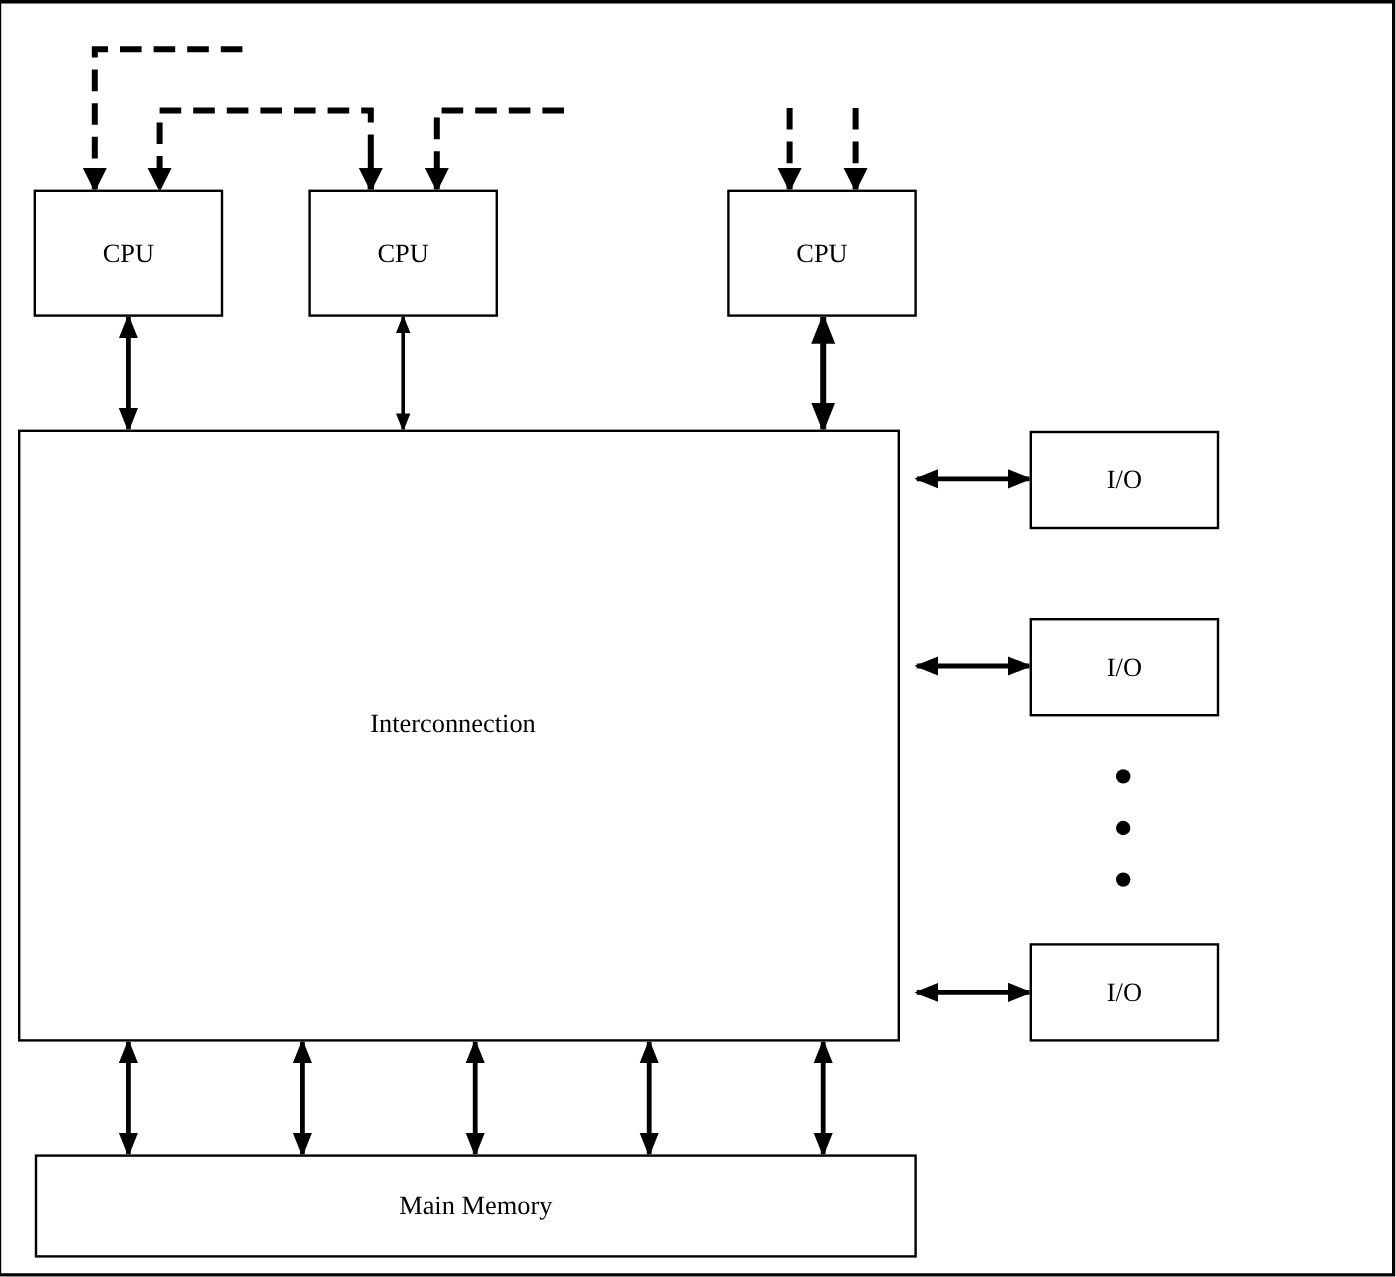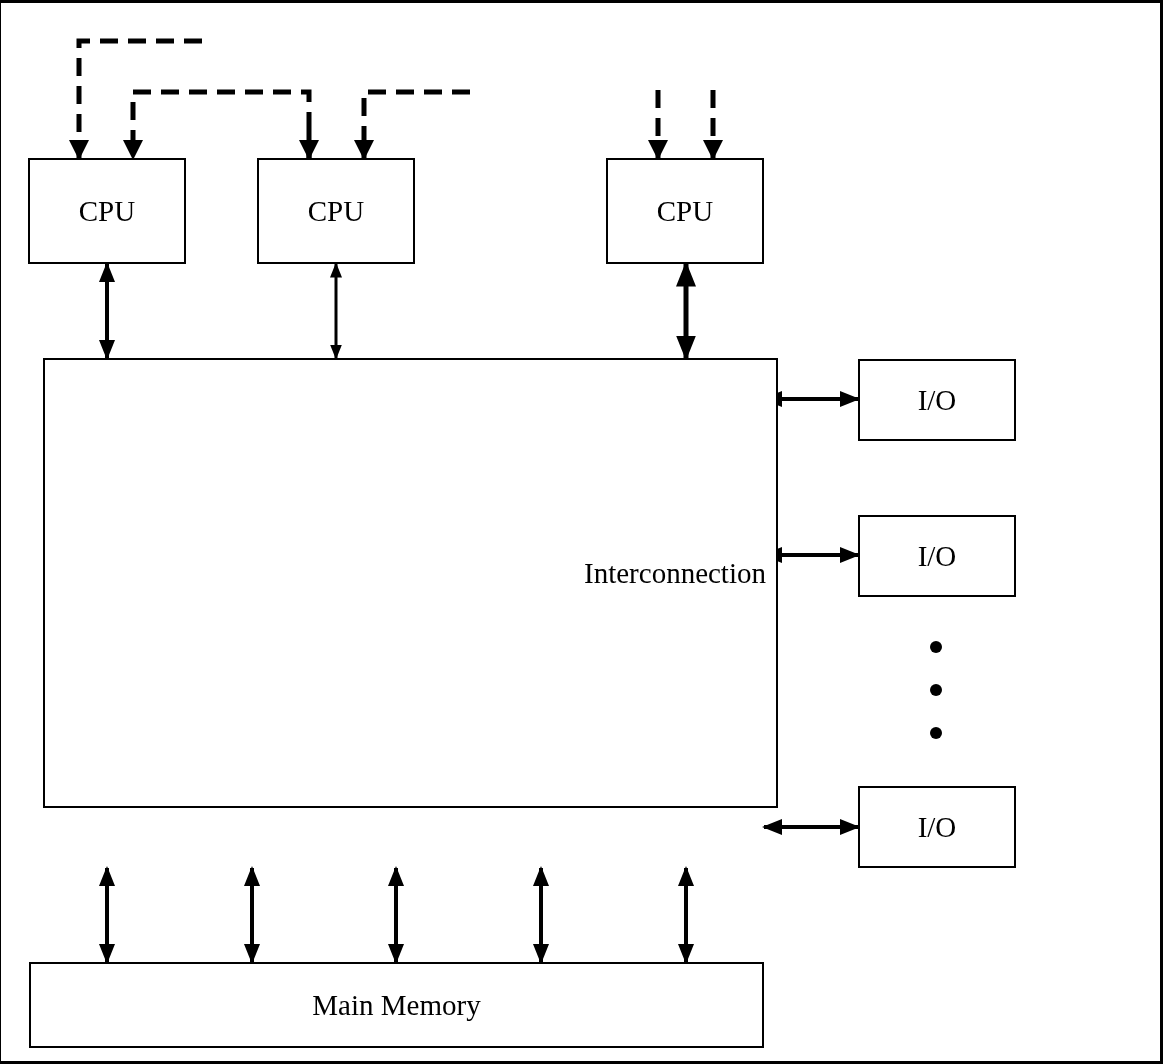--- a/index.html
+++ b/index.html
@@ -2,21 +2,21 @@
 <html><head>
 <meta charset="utf-8">
 <style>
   html, body { margin: 0; padding: 0; background: #ffffff; }
   #stage { position: relative; width: 1163px; height: 1064px; background: #fff; overflow: hidden; }
   #frame { position: absolute; left: 0; top: 0; width: 1163px; height: 1064px; box-sizing: border-box;
     border-top: 3px solid #000; border-left: 1px solid #000; border-right: 3px solid #000; border-bottom: 3px solid #000; }
   .box { position: absolute; box-sizing: border-box; border: 2px solid #000; background: #fff;
     display: flex; align-items: center; justify-content: center;
     font-family: "Liberation Serif", "DejaVu Serif", serif; color: #000; }
-  .box span { font-size: 29px; }
+  .box span { font-size: 22px; }
   svg#wires { position: absolute; left: 0; top: 0; }
   .dot { position: absolute; width: 12px; height: 12px; border-radius: 50%; background: #000; }
 </style>
 </head>
 <body>
 
 <div id="stage">
   <div id="frame"></div>
 
   <svg id="wires" width="1163" height="1064">
@@ -57,21 +57,21 @@
   <div class="box" style="left:28px;top:158px;width:158px;height:106px;">
     <span>CPU</span>
   </div>
   <div class="box" style="left:257px;top:158px;width:158px;height:106px;">
     <span>CPU</span>
   </div>
   <div class="box" style="left:606px;top:158px;width:158px;height:106px;">
     <span>CPU</span>
   </div>
 
-  <div class="box" style="left:43px;top:358px;width:735px;height:450px;justify-content:flex-end;">
+  <div class="box" style="left:15px;top:358px;width:735px;height:510px;">
     <span style="margin-right:10px;margin-top:-20px;">Interconnection</span>
   </div>
 
   <div class="box" style="left:858px;top:359px;width:158px;height:82px;">
     <span>I/O</span>
   </div>
   <div class="box" style="left:858px;top:515px;width:158px;height:82px;">
     <span>I/O</span>
   </div>
   <div class="box" style="left:858px;top:786px;width:158px;height:82px;">

